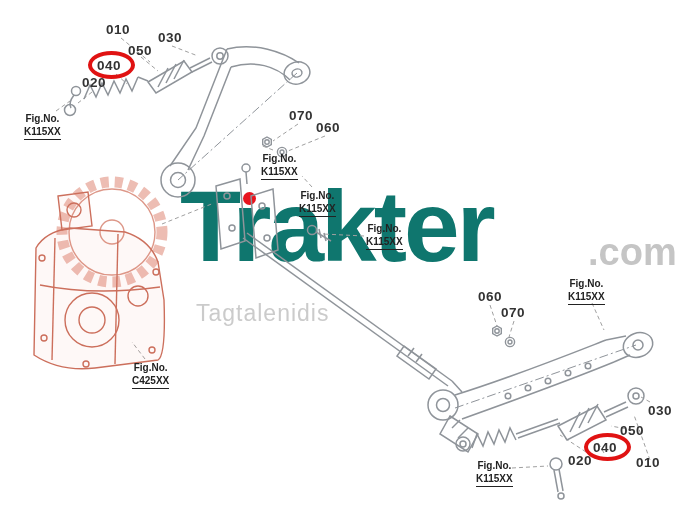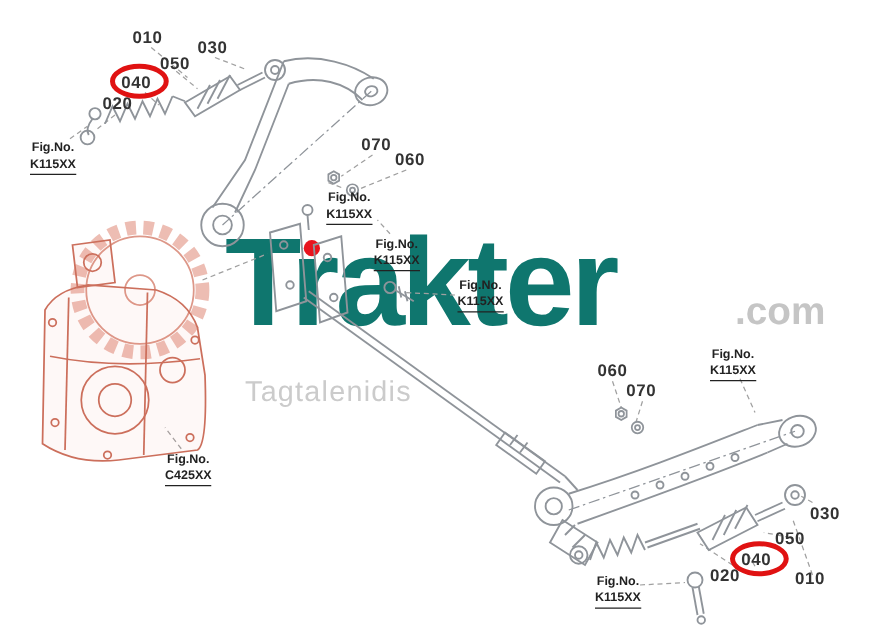--- a/index.html
+++ b/index.html
@@ -2,21 +2,21 @@
 <html><head>
 <meta charset="utf-8">
 <style>
   * { margin:0; padding:0; box-sizing:border-box; }
   html,body { background:#ffffff; font-family:"Liberation Sans", sans-serif; }
   .stage { position:relative; width:700px; height:510px; background:#ffffff; overflow:hidden; }
 
   
   .wm-brand { position:absolute; left:180px; top:176px; font-size:100px; font-weight:bold;
               color:#0f766e; letter-spacing:-3px; line-height:1; z-index:1;text-align:center; }
-  .wm-tld   { position:absolute; left:588px; top:231px; font-size:31px; font-weight:bold;
+  .wm-tld   { position:absolute; left:588px; top:231px; font-size:38px; font-weight:bold;
               color:#c5c5c5; z-index:1; }
   .wm-dot   { position:absolute; left:243px; top:192px; width:13px; height:13px;
               border-radius:50%; background:#e8141e; z-index:1; }
   .wm-sub   { position:absolute; left:196px; top:300px; font-size:23px; color:#cbcbcb;
               letter-spacing:1px; z-index:1; }
 
   svg.art { position:absolute; left:0; top:0; z-index:2; }
 
   
   .callout { position:absolute; font-size:13.5px; font-weight:bold; color:#333;

